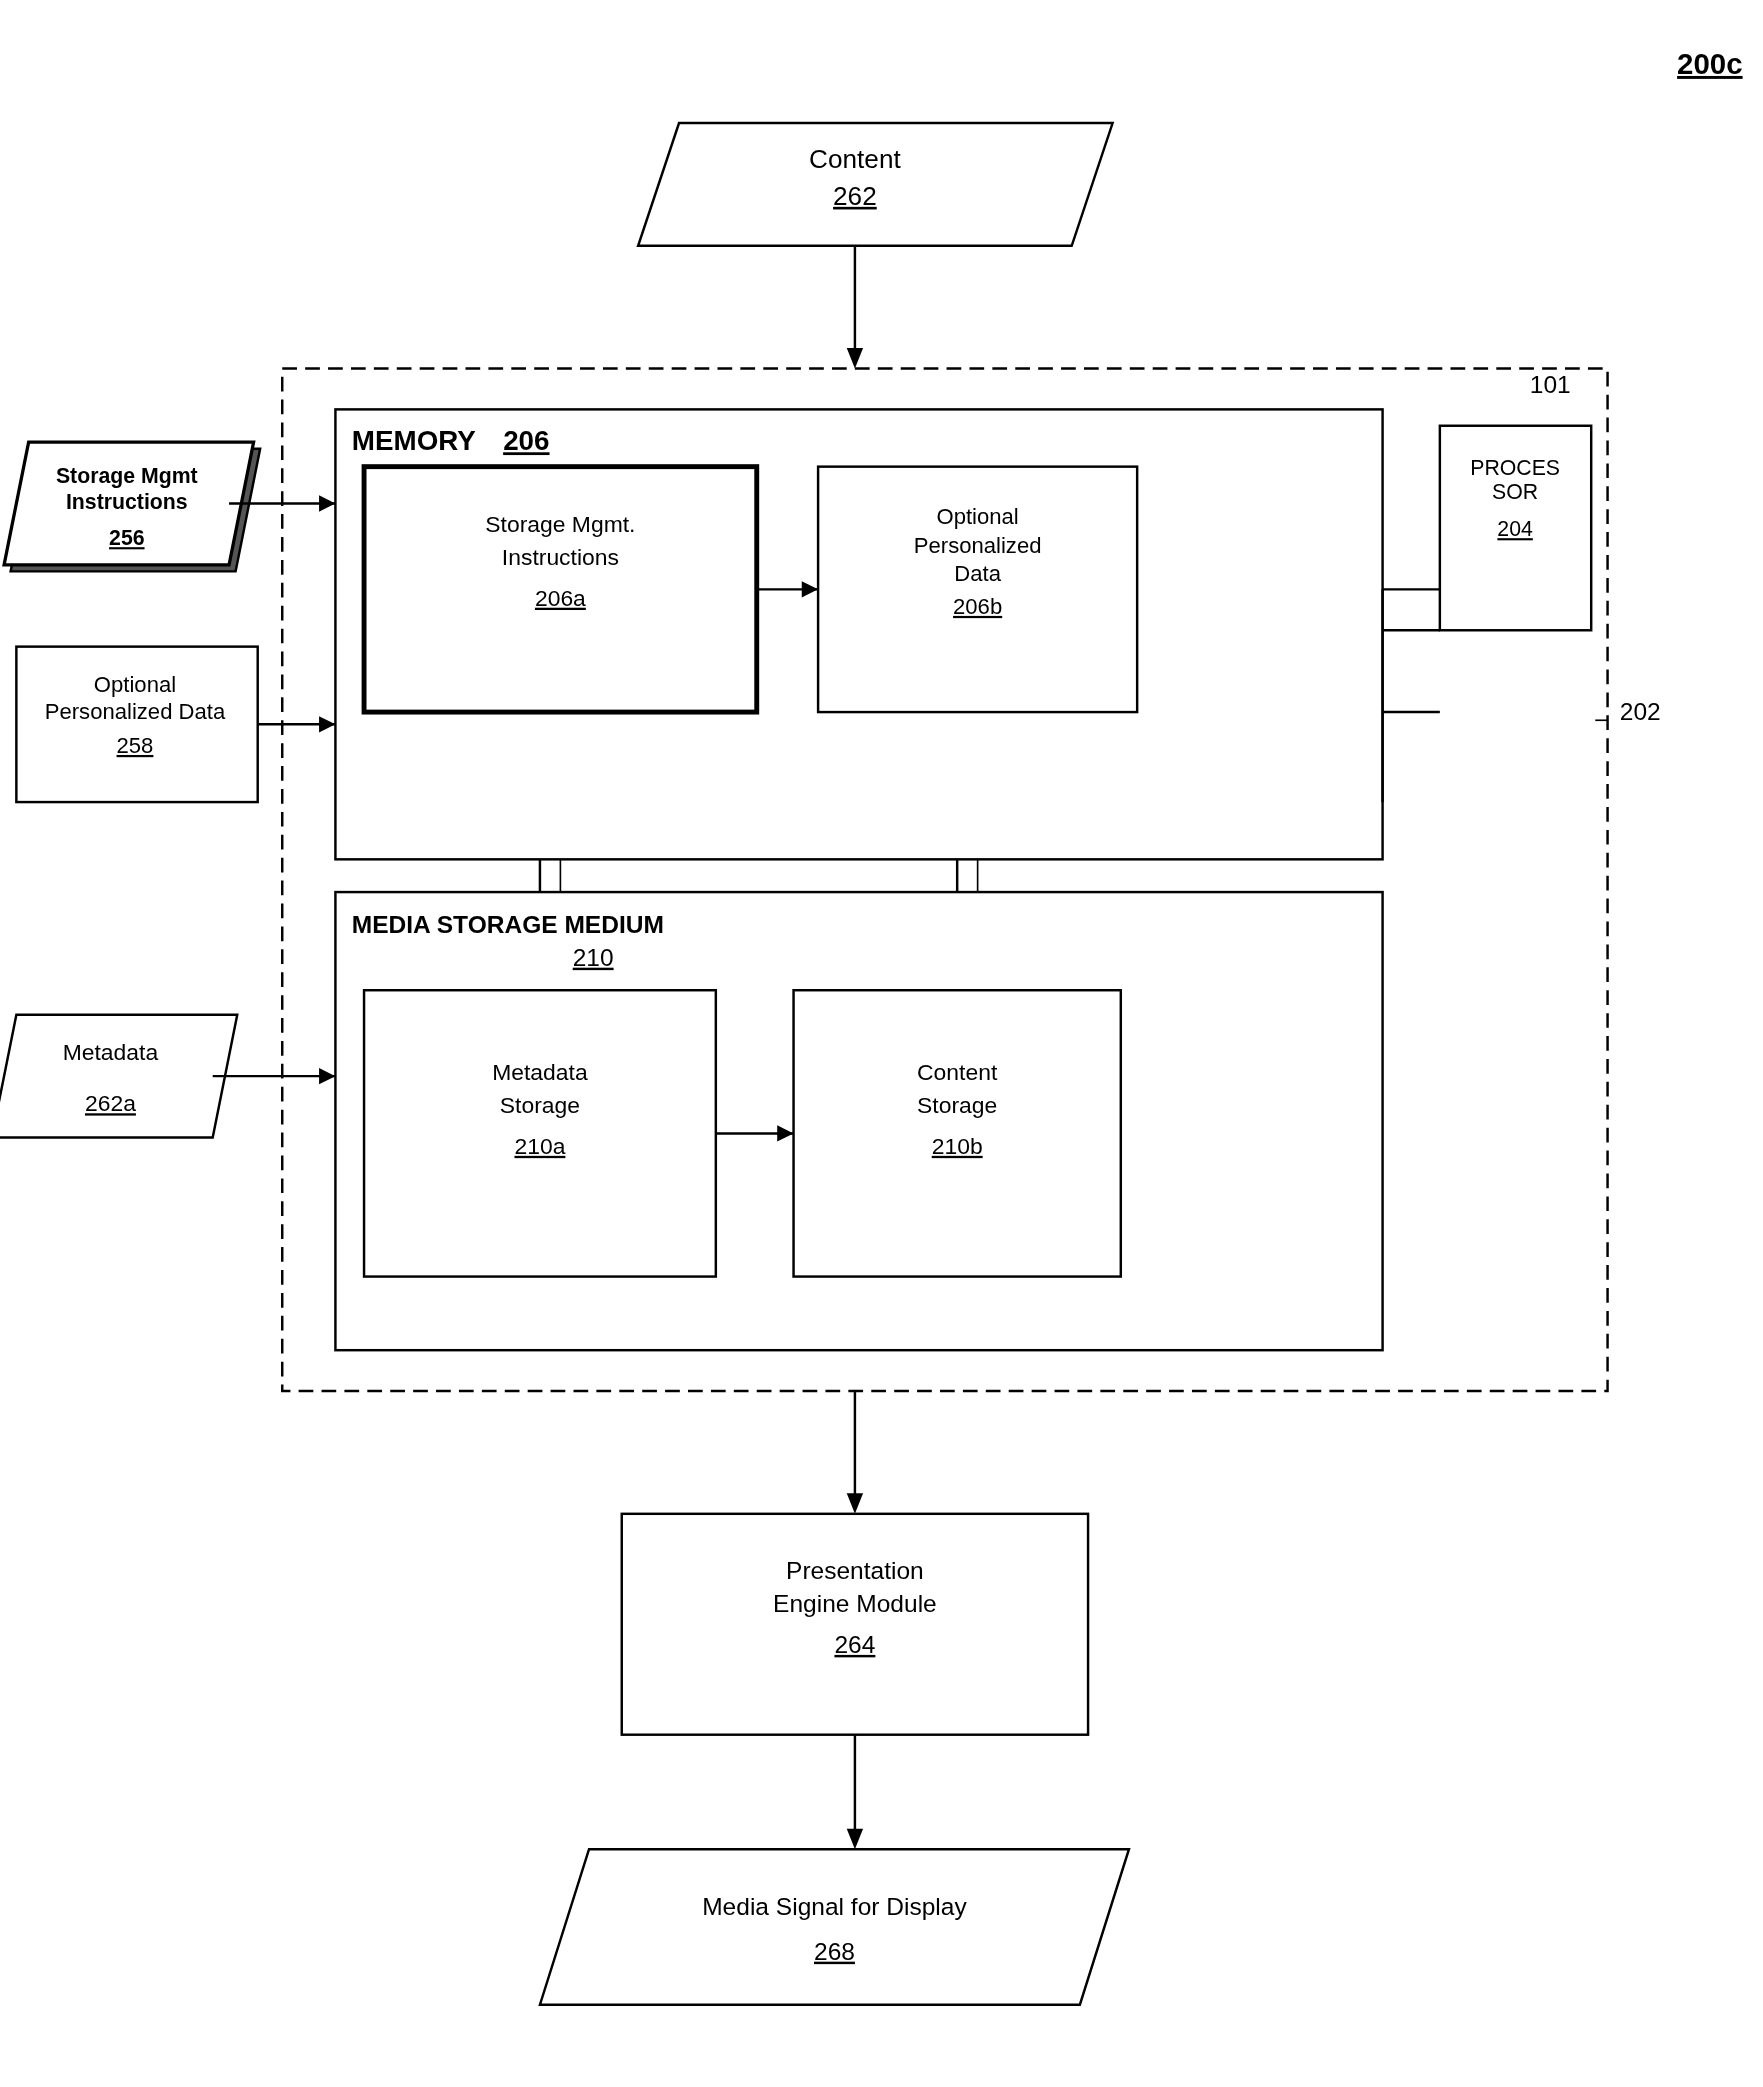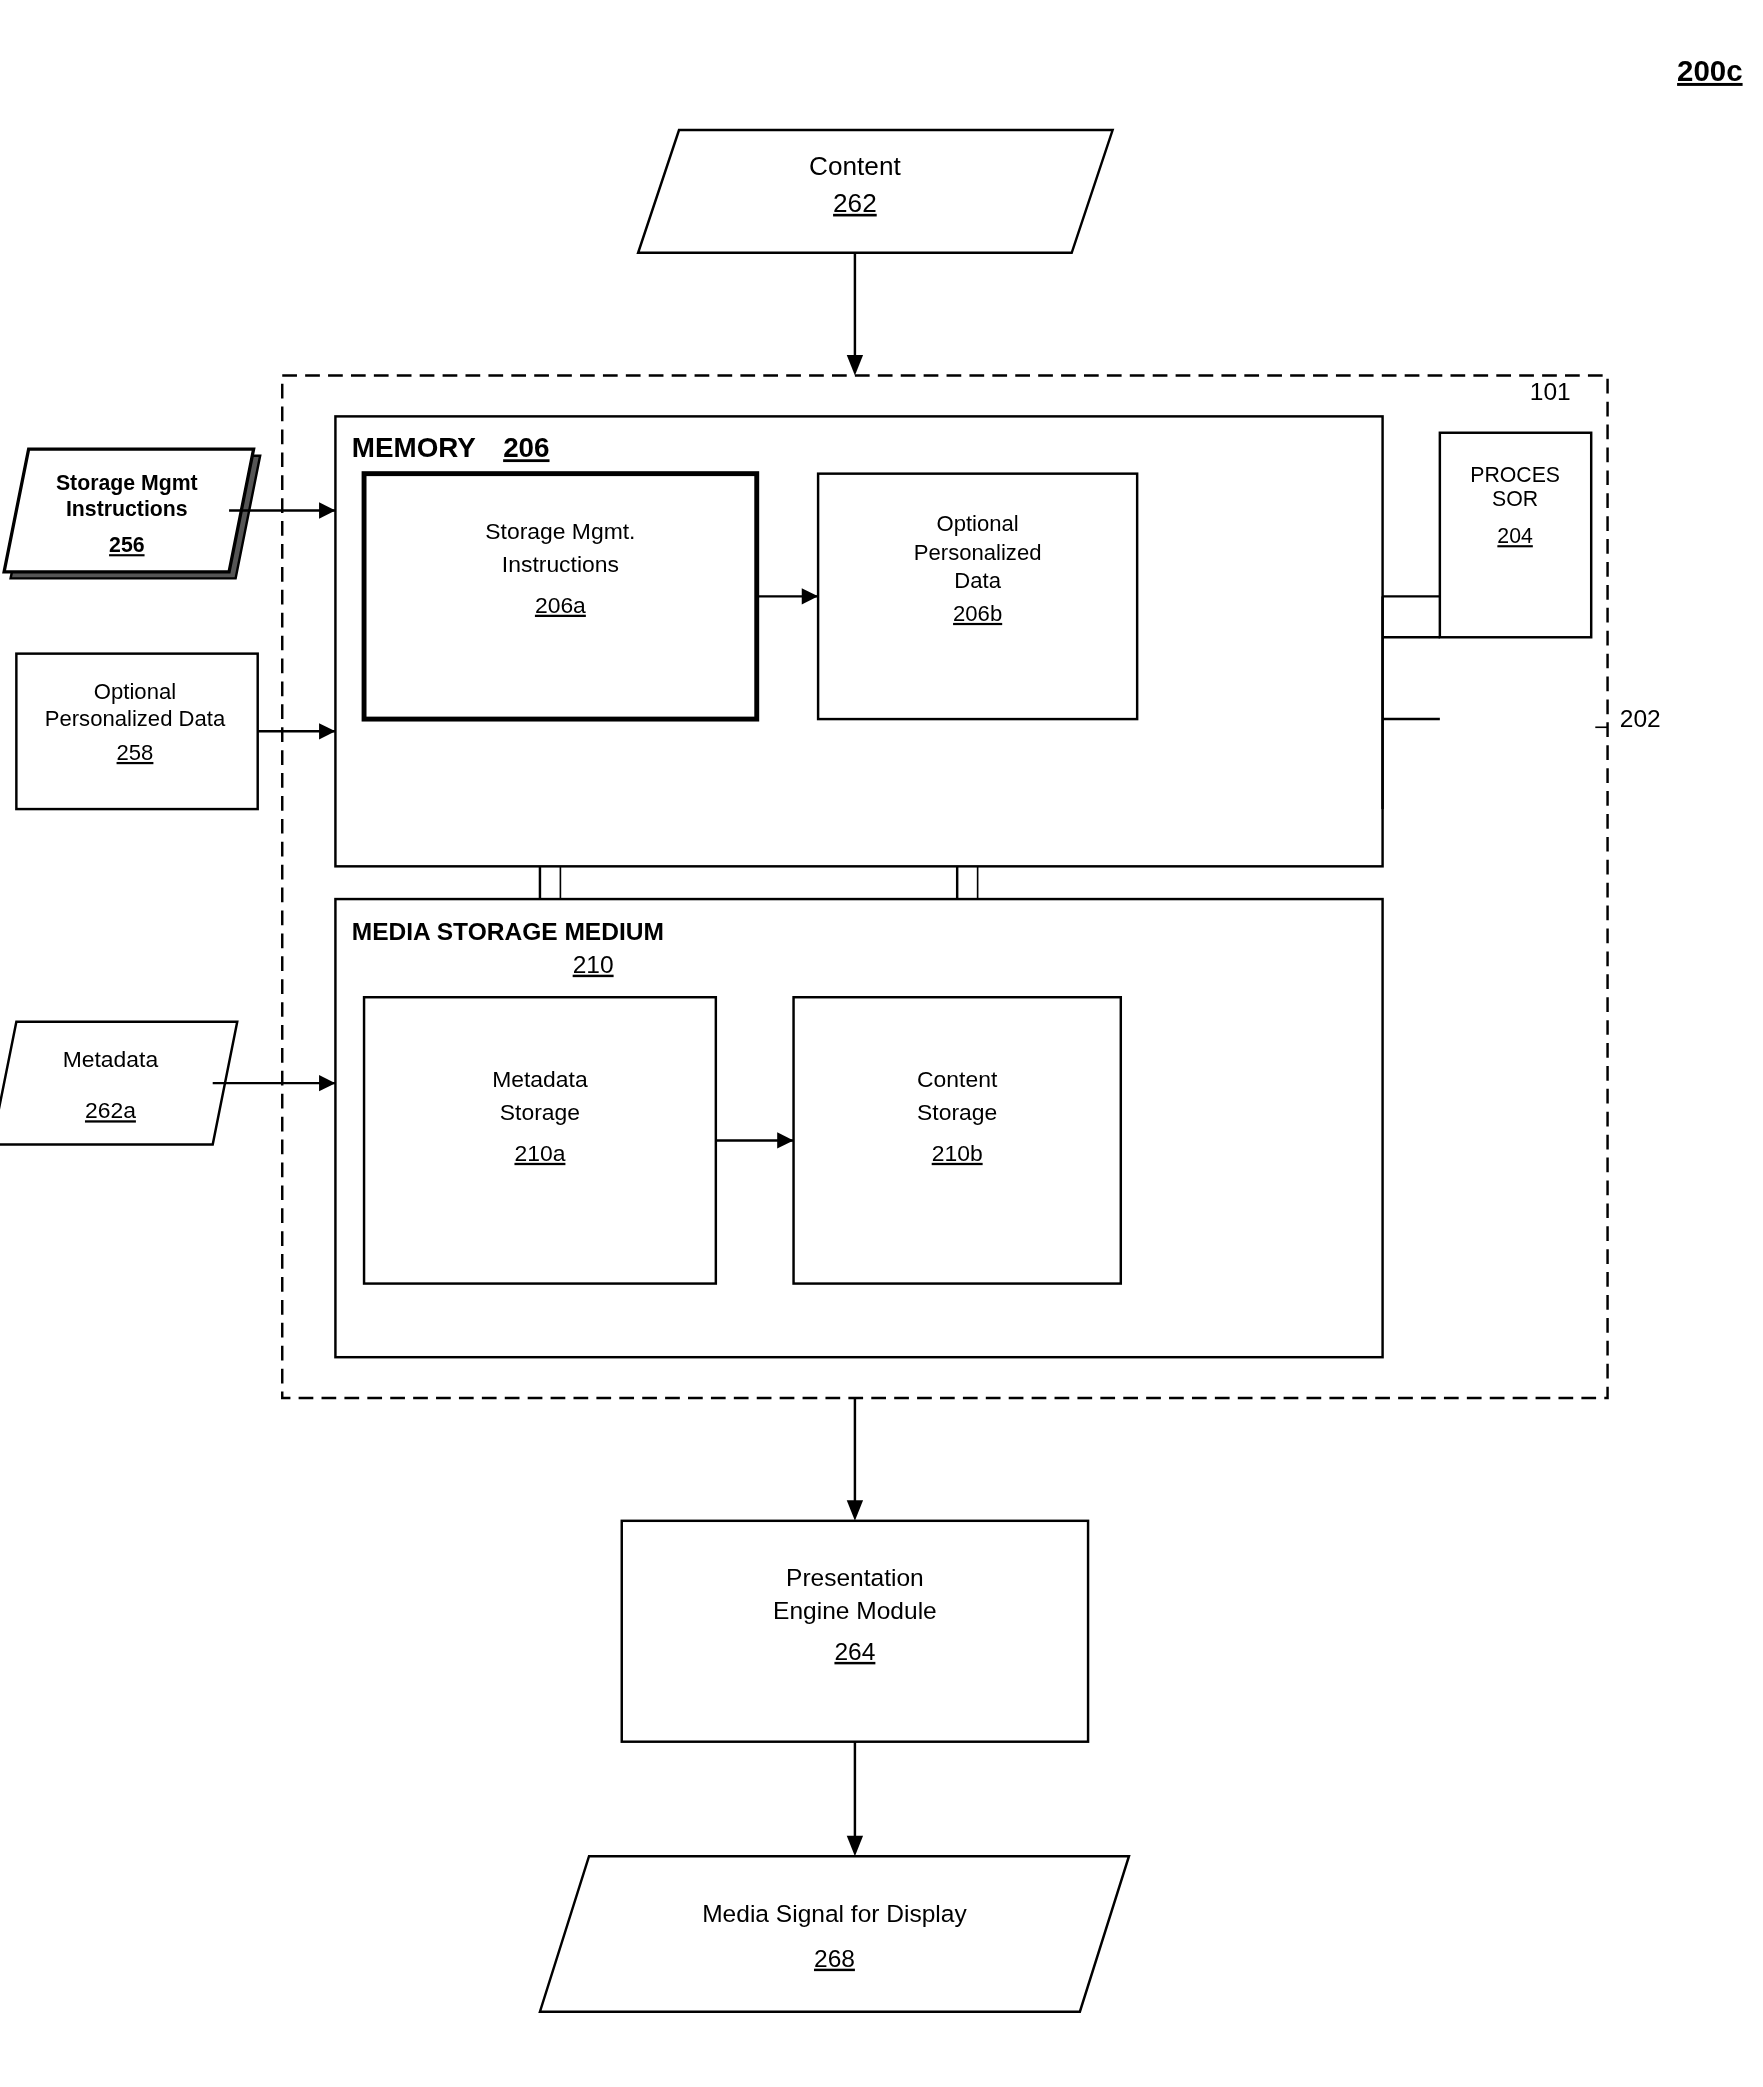--- a/index.html
+++ b/index.html
@@ -7,21 +7,21 @@
       background: #fff;
       font-family: Arial, sans-serif;
       width: 1763px;
       height: 2088px;
       position: relative;
       overflow: hidden;
     }
 
     .diagram-container {
       position: absolute;
-      top: 15px; left: 0;
+      top: 8px; left: 0;
       width: 1763px;
       height: 1532px;
     }
 
     
     .main-svg {
       position: absolute;
       top: 0; left: 0;
       width: 1763px;
       height: 2088px;

